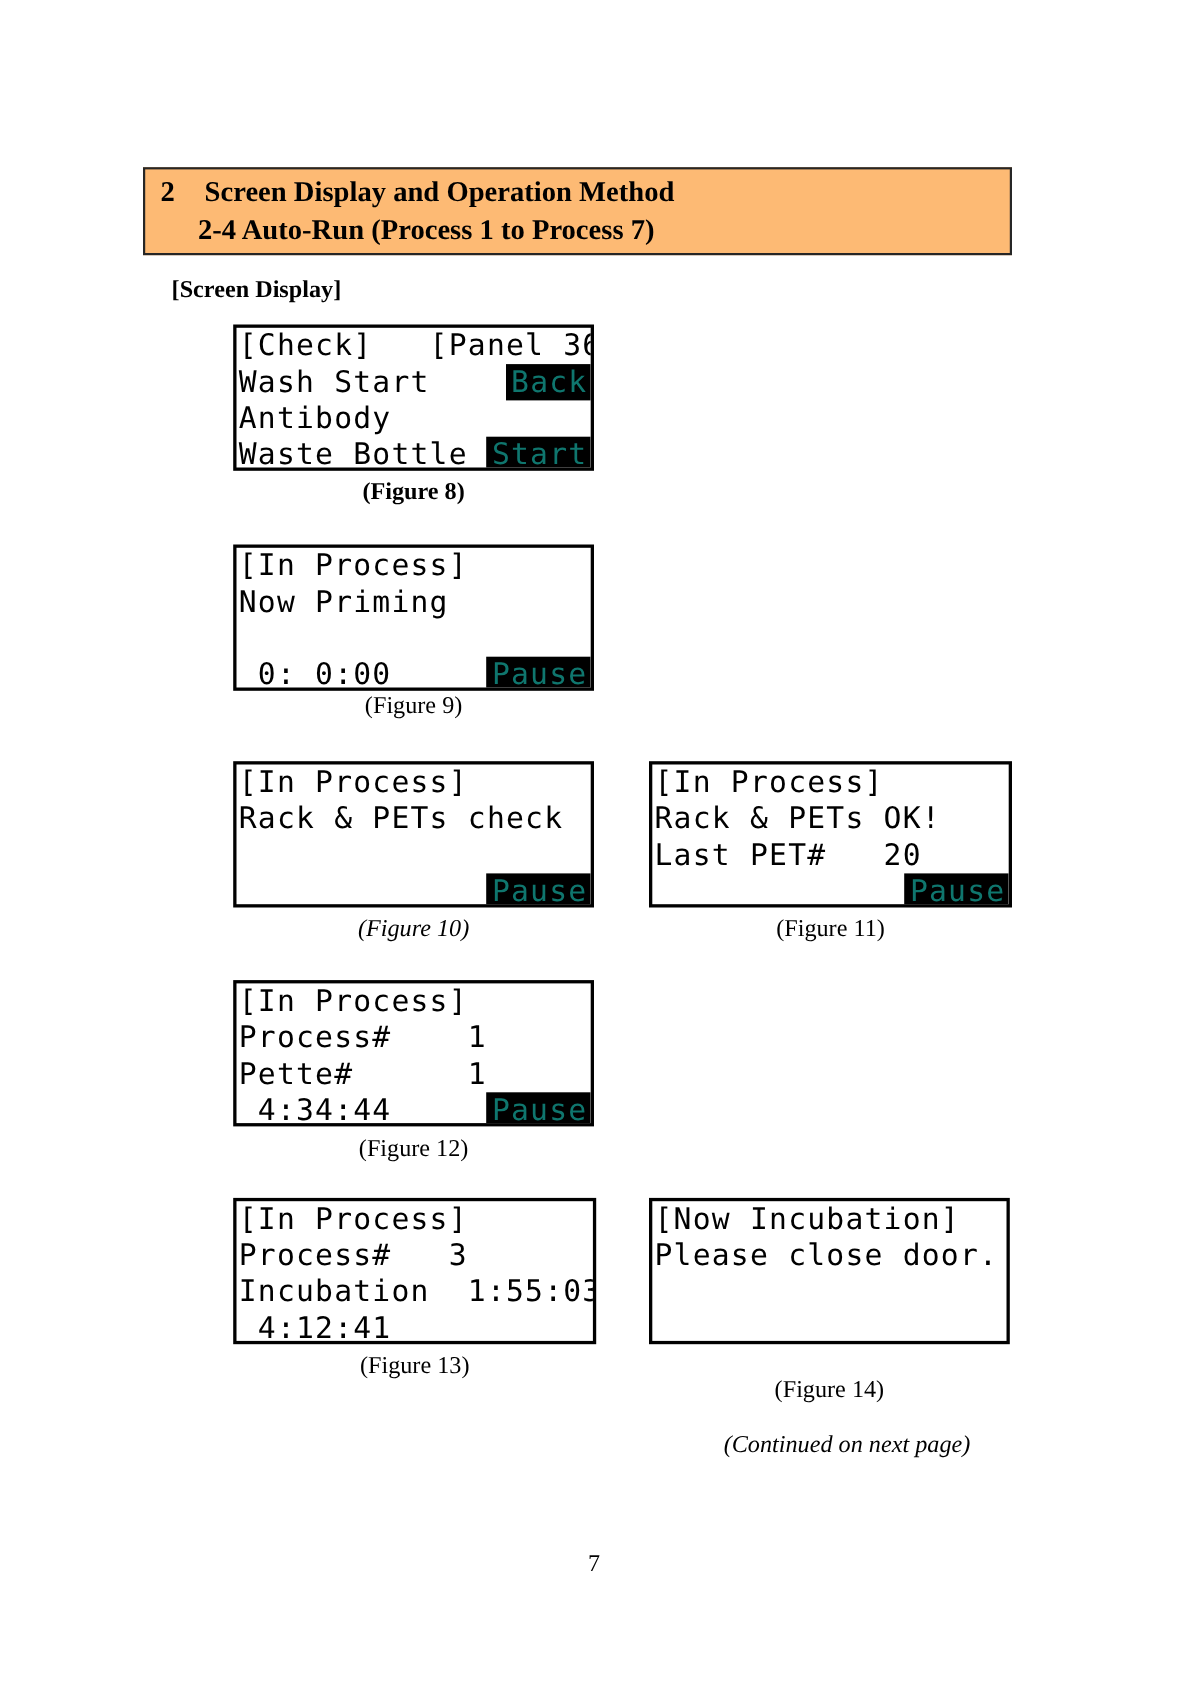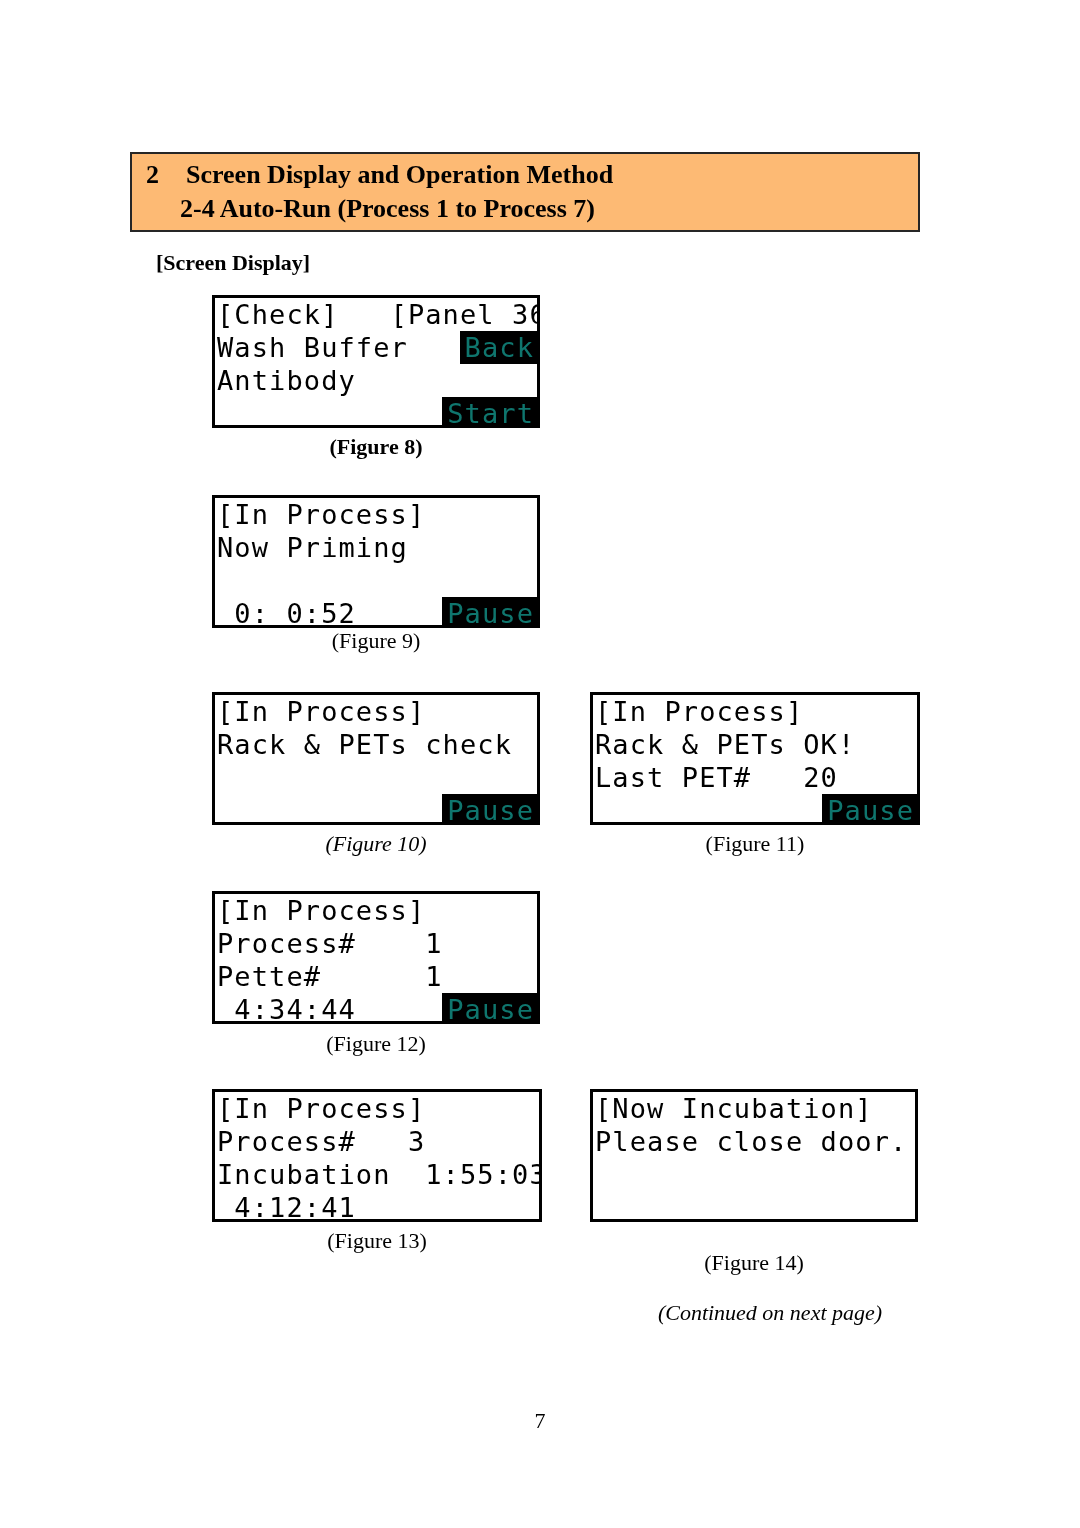--- a/index.html
+++ b/index.html
@@ -140,31 +140,31 @@
 
 <div class="header-banner">
   <div class="header-line-1"><span class="hdr-num">2</span><span>Screen Display and Operation Method</span></div>
   <div class="header-line-2">2-4 Auto-Run (Process 1 to Process 7)</div>
 </div>
 
 <div class="screen-display-label">[Screen Display]</div>
 
 <div class="lcd" id="fig8-lcd">
   <div class="lcd-row"><span class="txt">[Check]   [Panel 36 ]</span></div>
-  <div class="lcd-row"><span class="txt">Wash Buffer</span><span class="inv">Back</span></div>
+  <div class="lcd-row"><span class="txt">Wash Start</span><span class="inv">Back</span></div>
   <div class="lcd-row"><span class="txt">Antibody</span></div>
-  <div class="lcd-row"><span class="inv">Start</span></div>
+  <div class="lcd-row"><span class="txt">Waste Bottle</span><span class="inv">Start</span></div>
 </div>
 <div class="caption" id="cap8">(Figure 8)</div>
 
 <div class="lcd" id="fig9-lcd">
   <div class="lcd-row"><span class="txt">[In Process]</span></div>
   <div class="lcd-row"><span class="txt">Now Priming</span></div>
   <div class="lcd-row"><span class="txt"></span></div>
-  <div class="lcd-row"><span class="txt"> 0: 0:52</span><span class="inv">Pause</span></div>
+  <div class="lcd-row"><span class="txt"> 0: 0:00</span><span class="inv">Pause</span></div>
 </div>
 <div class="caption" id="cap9">(Figure 9)</div>
 
 <div class="lcd" id="fig10-lcd">
   <div class="lcd-row"><span class="txt">[In Process]</span></div>
   <div class="lcd-row"><span class="txt">Rack &amp; PETs check</span></div>
   <div class="lcd-row"><span class="txt"></span></div>
   <div class="lcd-row"><span class="txt"></span><span class="inv">Pause</span></div>
 </div>
 <div class="caption" id="cap10">(Figure 10)</div>

